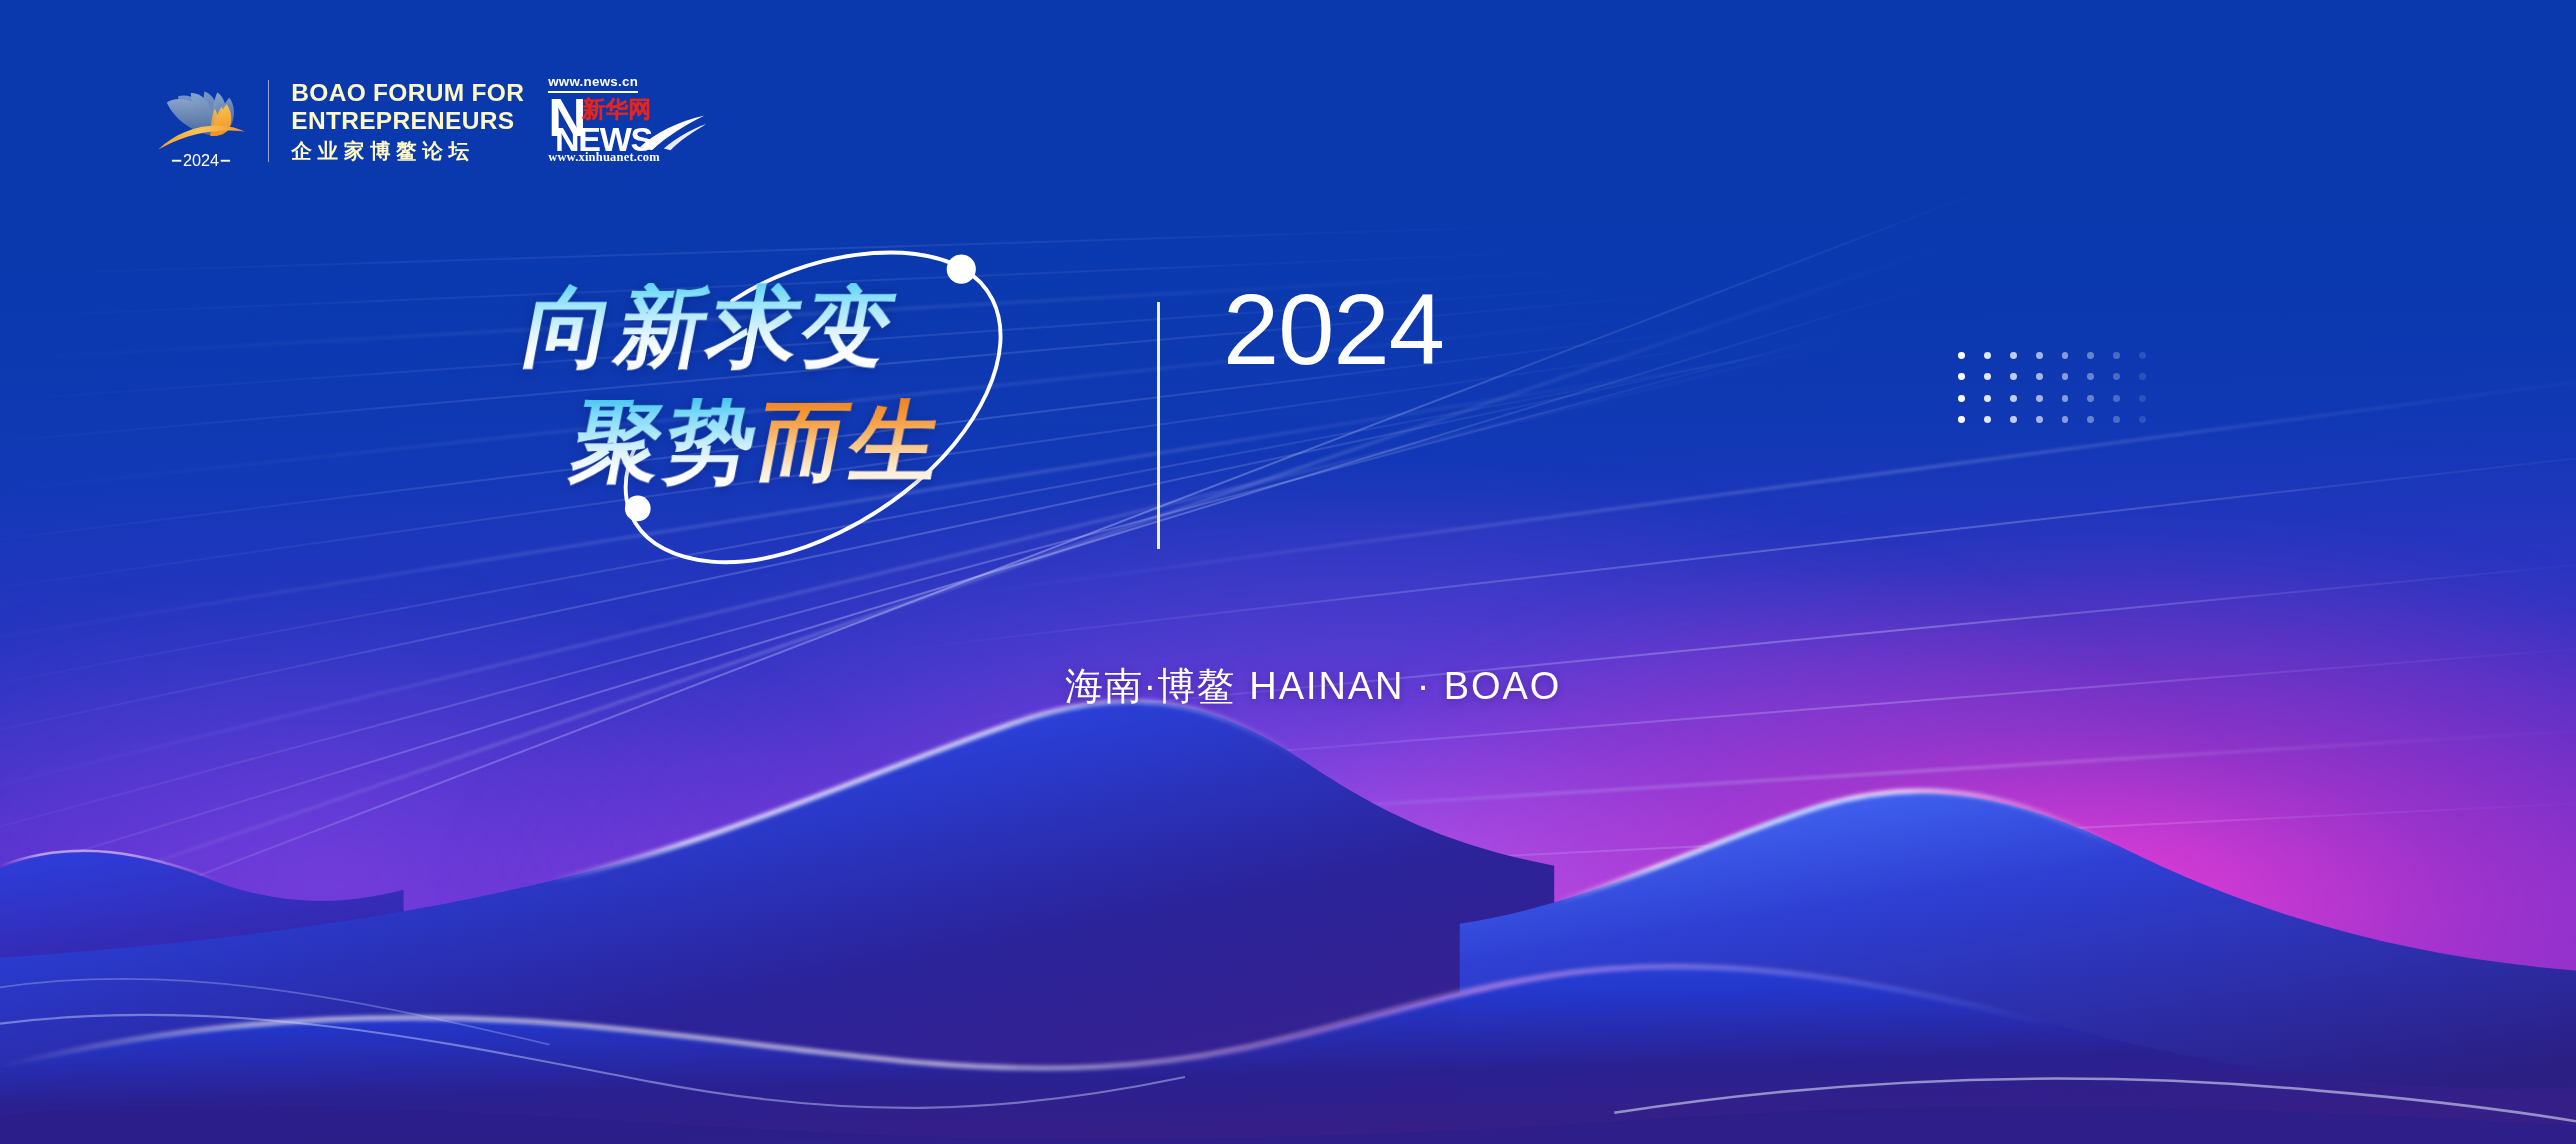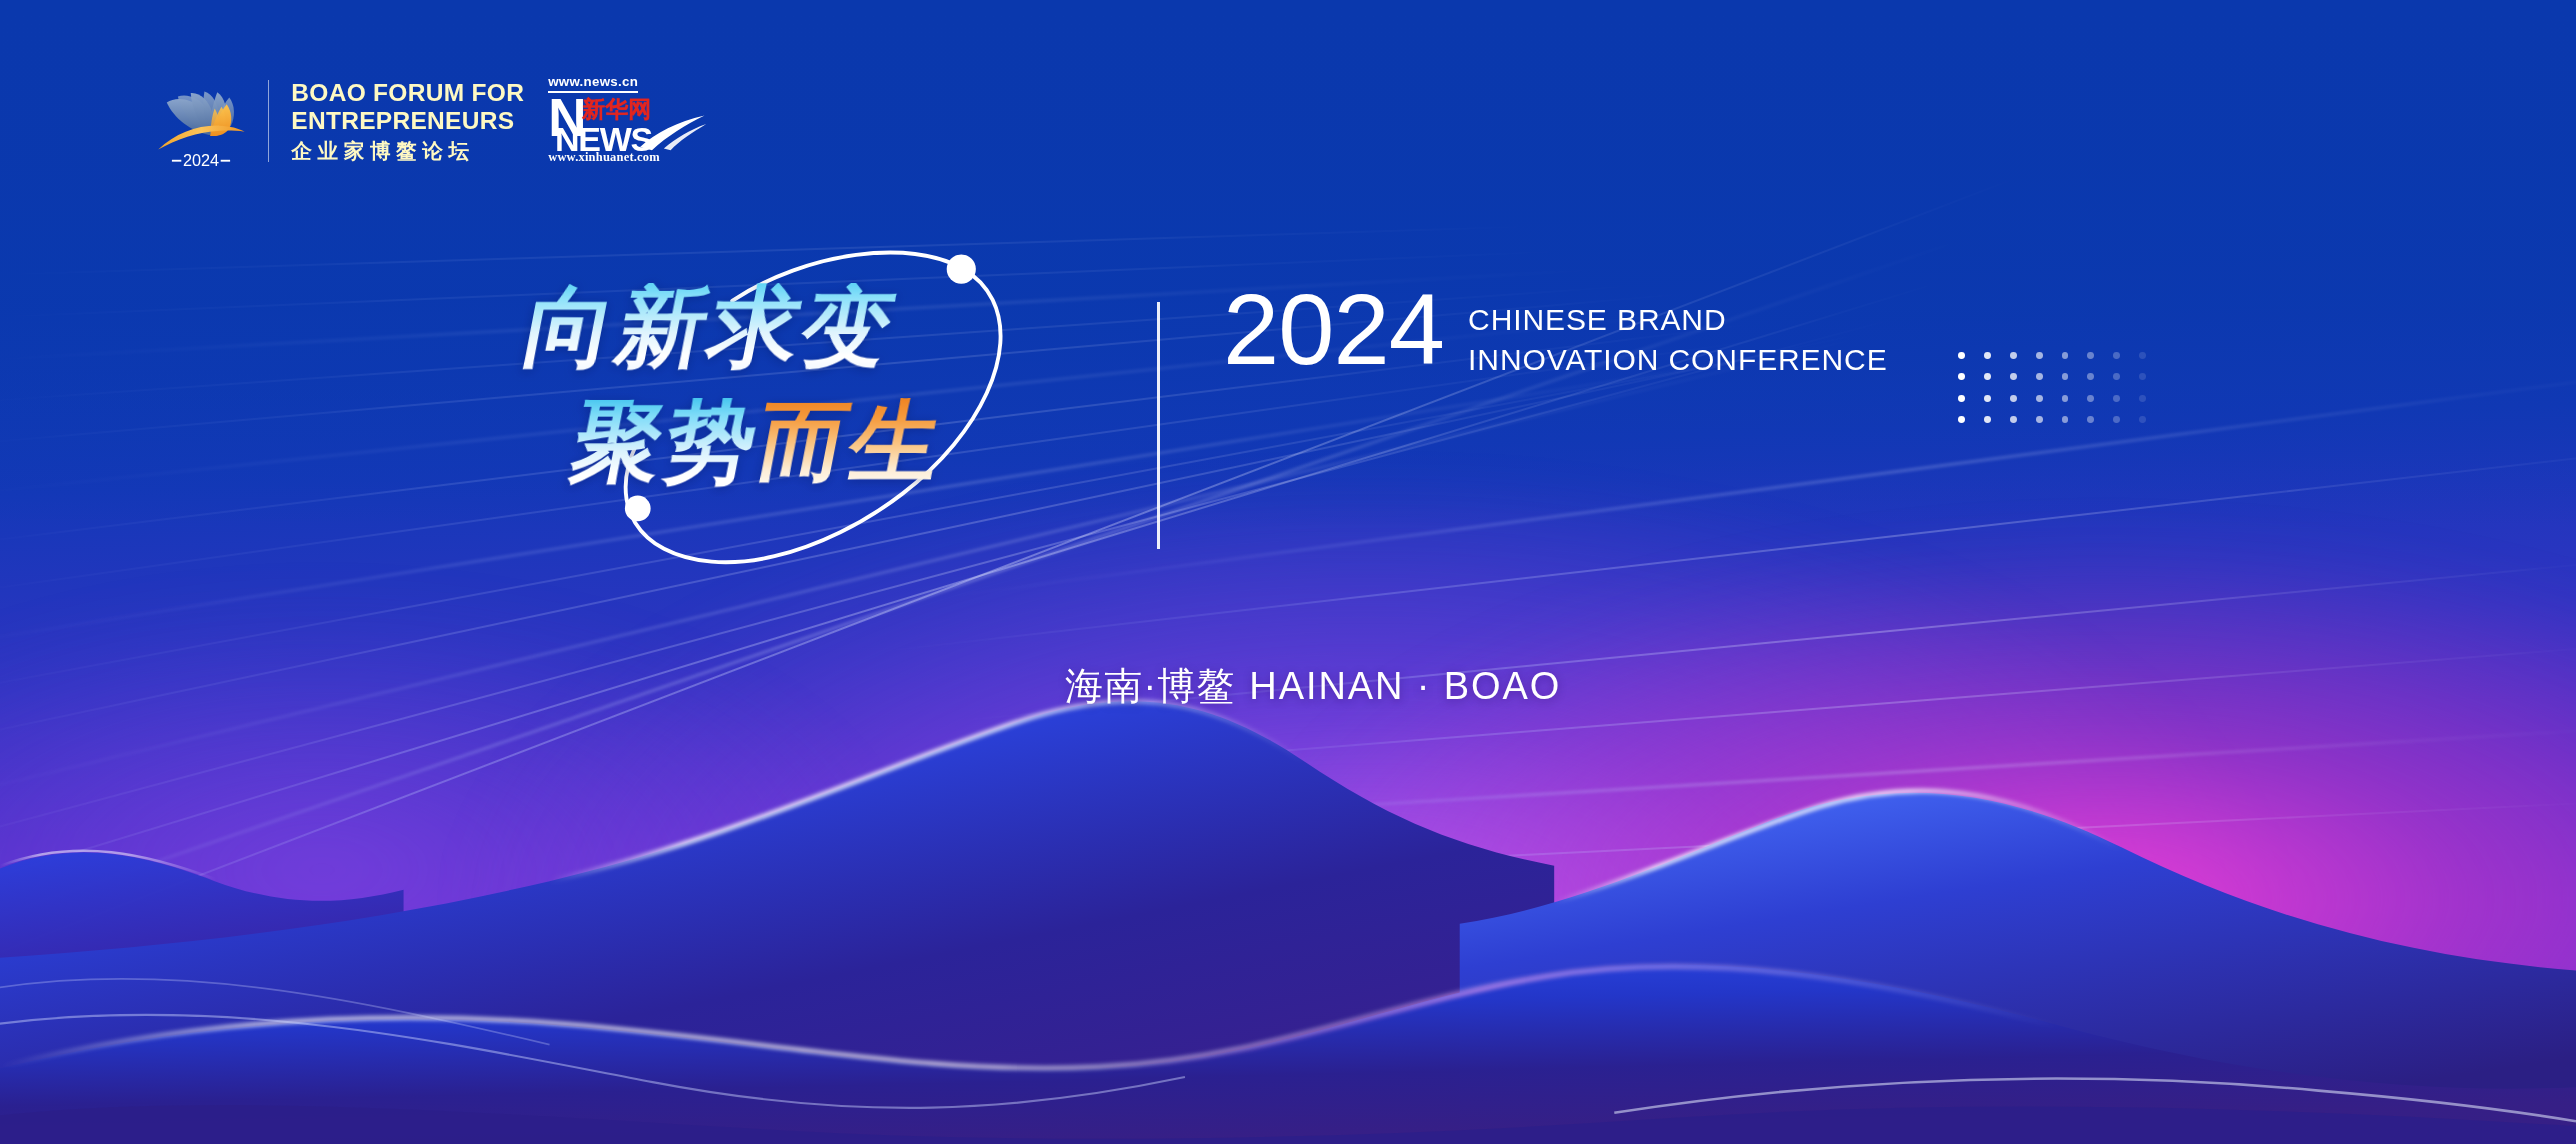--- a/index.html
+++ b/index.html
@@ -354,24 +354,20 @@
       <span class="sl-cyan">聚势</span>
       <span class="sl-orange">而生</span>
     </div>
   </div>
 
   <div class="v-divider"></div>
 
   <div class="titleblock">
     <div class="title-top">
       <div class="year">2024</div>
-      <div class="en-lines">
-        <div class="en-line">CHINESE BRAND</div>
-        <div class="en-line">INNOVATION CONFERENCE</div>
-      </div>
     </div>
   </div>
 
   <div class="dotgrid" id="dotgrid">
       <div class="dotgrid-row">
         <span class="dg-dot" style="opacity: 1;"></span>
         <span class="dg-dot" style="opacity: 0.88;"></span>
         <span class="dg-dot" style="opacity: 0.75;"></span>
         <span class="dg-dot" style="opacity: 0.63;"></span>
         <span class="dg-dot" style="opacity: 0.5;"></span>

